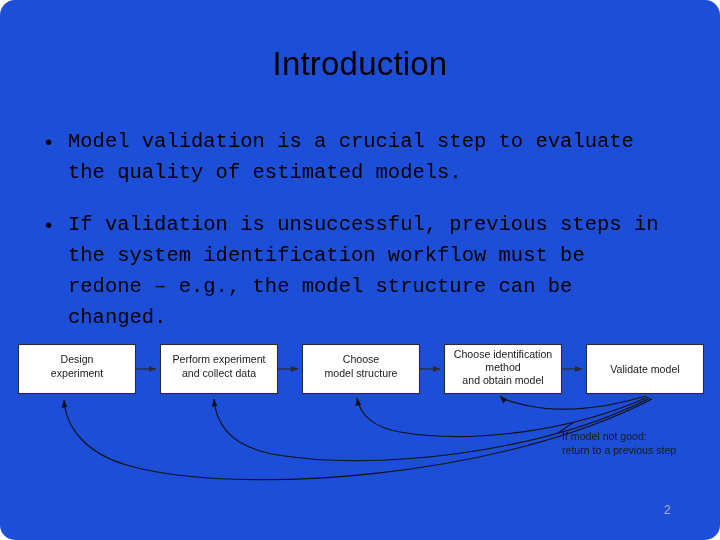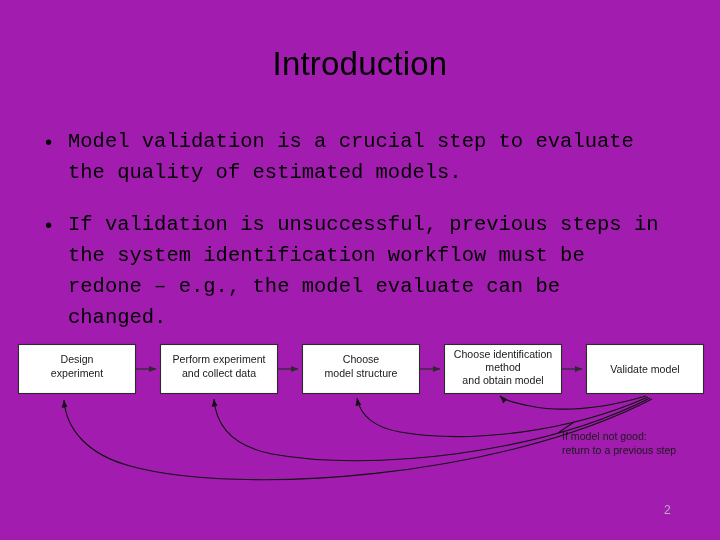--- a/index.html
+++ b/index.html
@@ -14,21 +14,22 @@
     font-family: "Liberation Sans", sans-serif;
     color: #000000;
     overflow: hidden;
     position: relative;
   }
 
   .slide {
     position: relative;
     width: 720px;
     height: 540px;
-    background: #a21caf;
+    background: #1d4ed8;
+    border-radius: 15px;
   }
 
   
   .slide-title {
     position: absolute;
     left: 0;
     top: 44px;
     width: 720px;
     text-align: center;
     font-size: 33px;
@@ -131,21 +132,21 @@
 
   <div class="slide-title">Introduction</div>
 
   <ul class="body-list">
     <li class="bullet-item">
       <span class="bullet-dot">•</span>
       <span class="bullet-text">Model validation is a crucial step to evaluate the quality of estimated models.</span>
     </li>
     <li class="bullet-item">
       <span class="bullet-dot">•</span>
-      <span class="bullet-text">If validation is unsuccessful, previous steps in the system identification workflow must be redone – e.g., the model evaluate can be changed.</span>
+      <span class="bullet-text">If validation is unsuccessful, previous steps in the system identification workflow must be redone – e.g., the model structure can be changed.</span>
     </li>
   </ul>
 
   <div class="diagram">
     <svg width="720" height="160" viewBox="0 0 720 160" xmlns="http://www.w3.org/2000/svg">
       <defs>
         <marker id="arrowend" markerWidth="7" markerHeight="7" refX="6" refY="3" orient="auto" markerUnits="strokeWidth">
           <path d="M0,0.4 L6.2,3 L0,5.6 z" fill="#2b2b2b"></path>
         </marker>
         <marker id="arrowcurve" markerWidth="8" markerHeight="8" refX="6.6" refY="3" orient="auto" markerUnits="strokeWidth">

